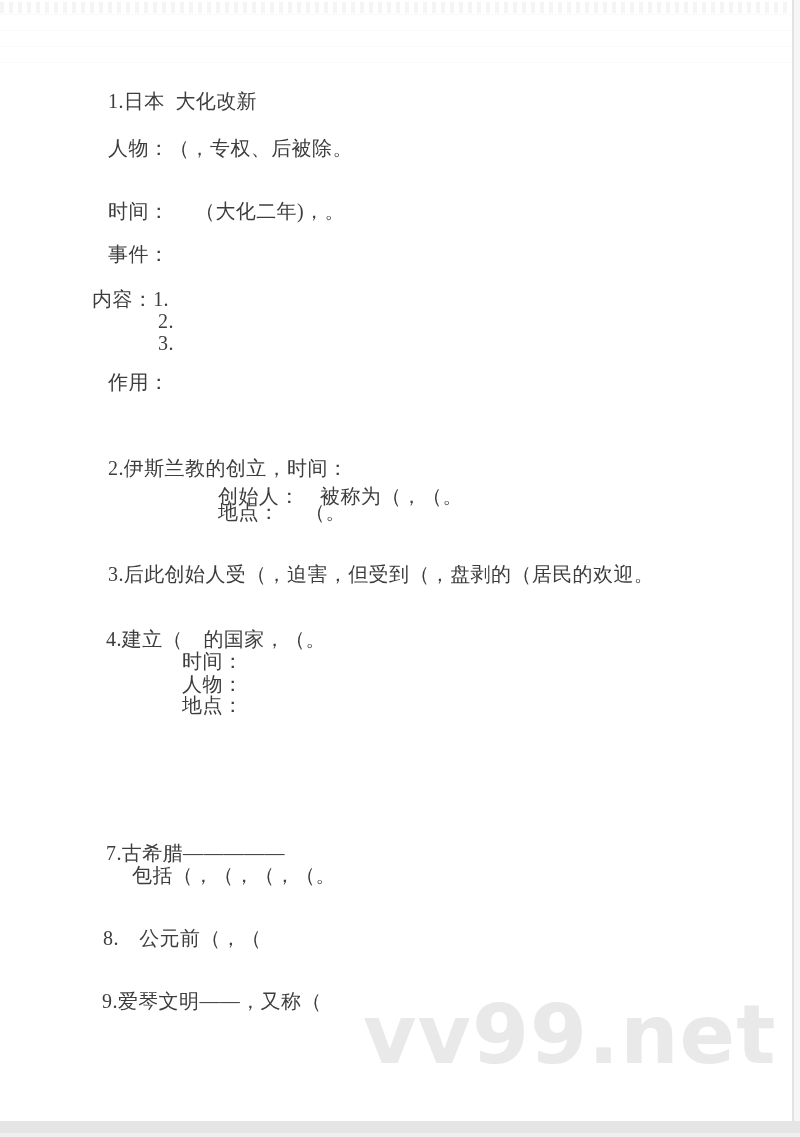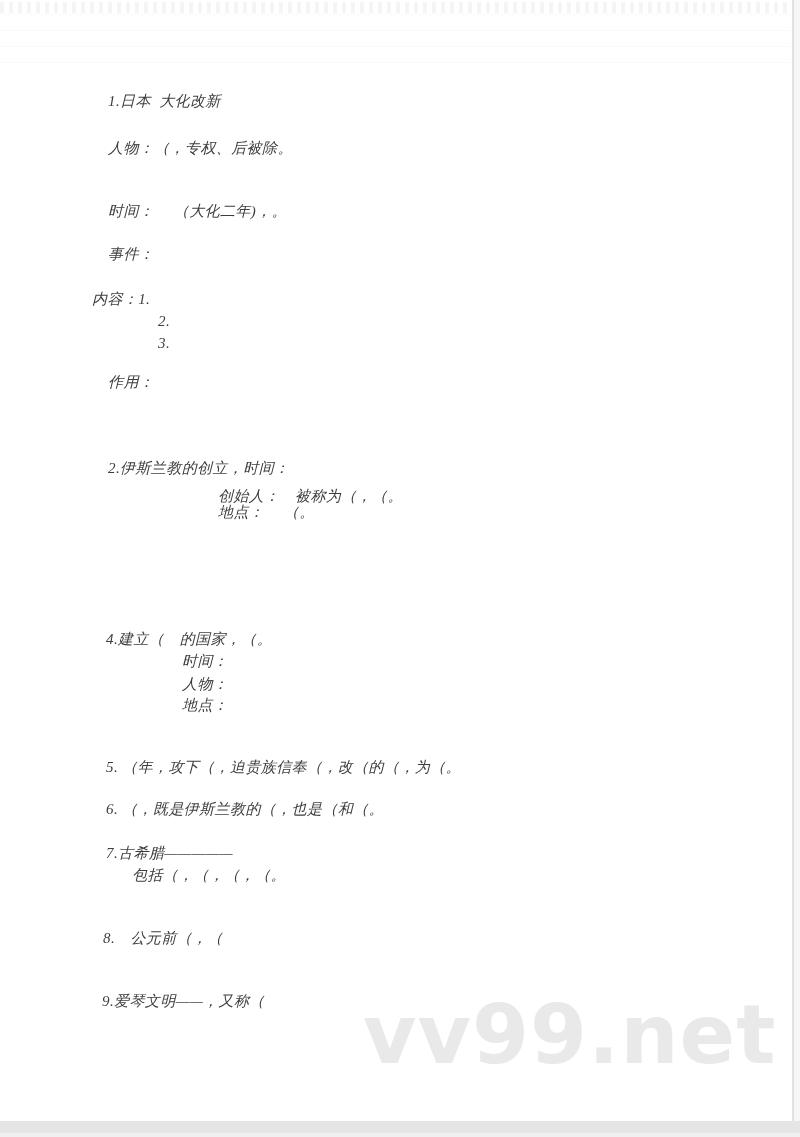--- a/index.html
+++ b/index.html
@@ -34,25 +34,24 @@
     background:var(--bottom_band,#e5e5e5);
   }
   .bottom-band-light{
     position:absolute;left:0;top:1133px;width:800px;height:4px;
     background:#f0f0f0;
   }
   
   .ln{
     position:absolute;
     white-space:pre;
-    font-size:15px;
+    font-size:20px;
     line-height:17px;
     letter-spacing:0.4px;
     color:var(--text,#3d3d3d);
-    font-style:italic;
   }
   
   .watermark{
     position:absolute;
     left:363px;top:994px;
     font-family:"DejaVu Sans","Liberation Sans",sans-serif;
     font-weight:bold;
     font-size:82px;
     line-height:82px;
     letter-spacing:1px;
@@ -76,28 +75,27 @@
   <div class="ln" style="left:108px;top:246px">事件：</div>
   <div class="ln" style="left:92px;top:291px">内容：1.</div>
   <div class="ln" style="left:158px;top:313px">2.</div>
   <div class="ln" style="left:158px;top:335px">3.</div>
   <div class="ln" style="left:108px;top:374px">作用：</div>
 
   <div class="ln" style="left:108px;top:460px">2.伊斯兰教的创立，时间：</div>
   <div class="ln" style="left:218px;top:488px">创始人：　被称为（，（。</div>
   <div class="ln" style="left:218px;top:504px">地点：　 （。</div>
 
+  <div class="ln" style="left:108px;top:566px">3.后此创始人受（，迫害，但受到（，盘剥的（居民的欢迎。</div>
 
   <div class="ln" style="left:106px;top:631px">4.建立（　的国家，（。</div>
   <div class="ln" style="left:182px;top:653px">时间：</div>
   <div class="ln" style="left:182px;top:676px">人物：</div>
   <div class="ln" style="left:182px;top:697px">地点：</div>
 
-  <div class="ln" style="left:106px;top:759px">5. （年，攻下（，迫贵族信奉（，改（的（，为（。</div>
-  <div class="ln" style="left:106px;top:801px">6. （，既是伊斯兰教的（，也是（和（。</div>
 
   <div class="ln" style="left:106px;top:845px">7.古希腊—————</div>
   <div class="ln" style="left:132px;top:867px">包括（，（，（，（。</div>
 
   <div class="ln" style="left:103px;top:930px">8.　公元前（，（</div>
 
   <div class="ln" style="left:102px;top:993px">9.爱琴文明——，又称（</div>
 
   <div class="watermark">vv99.net</div>
 

